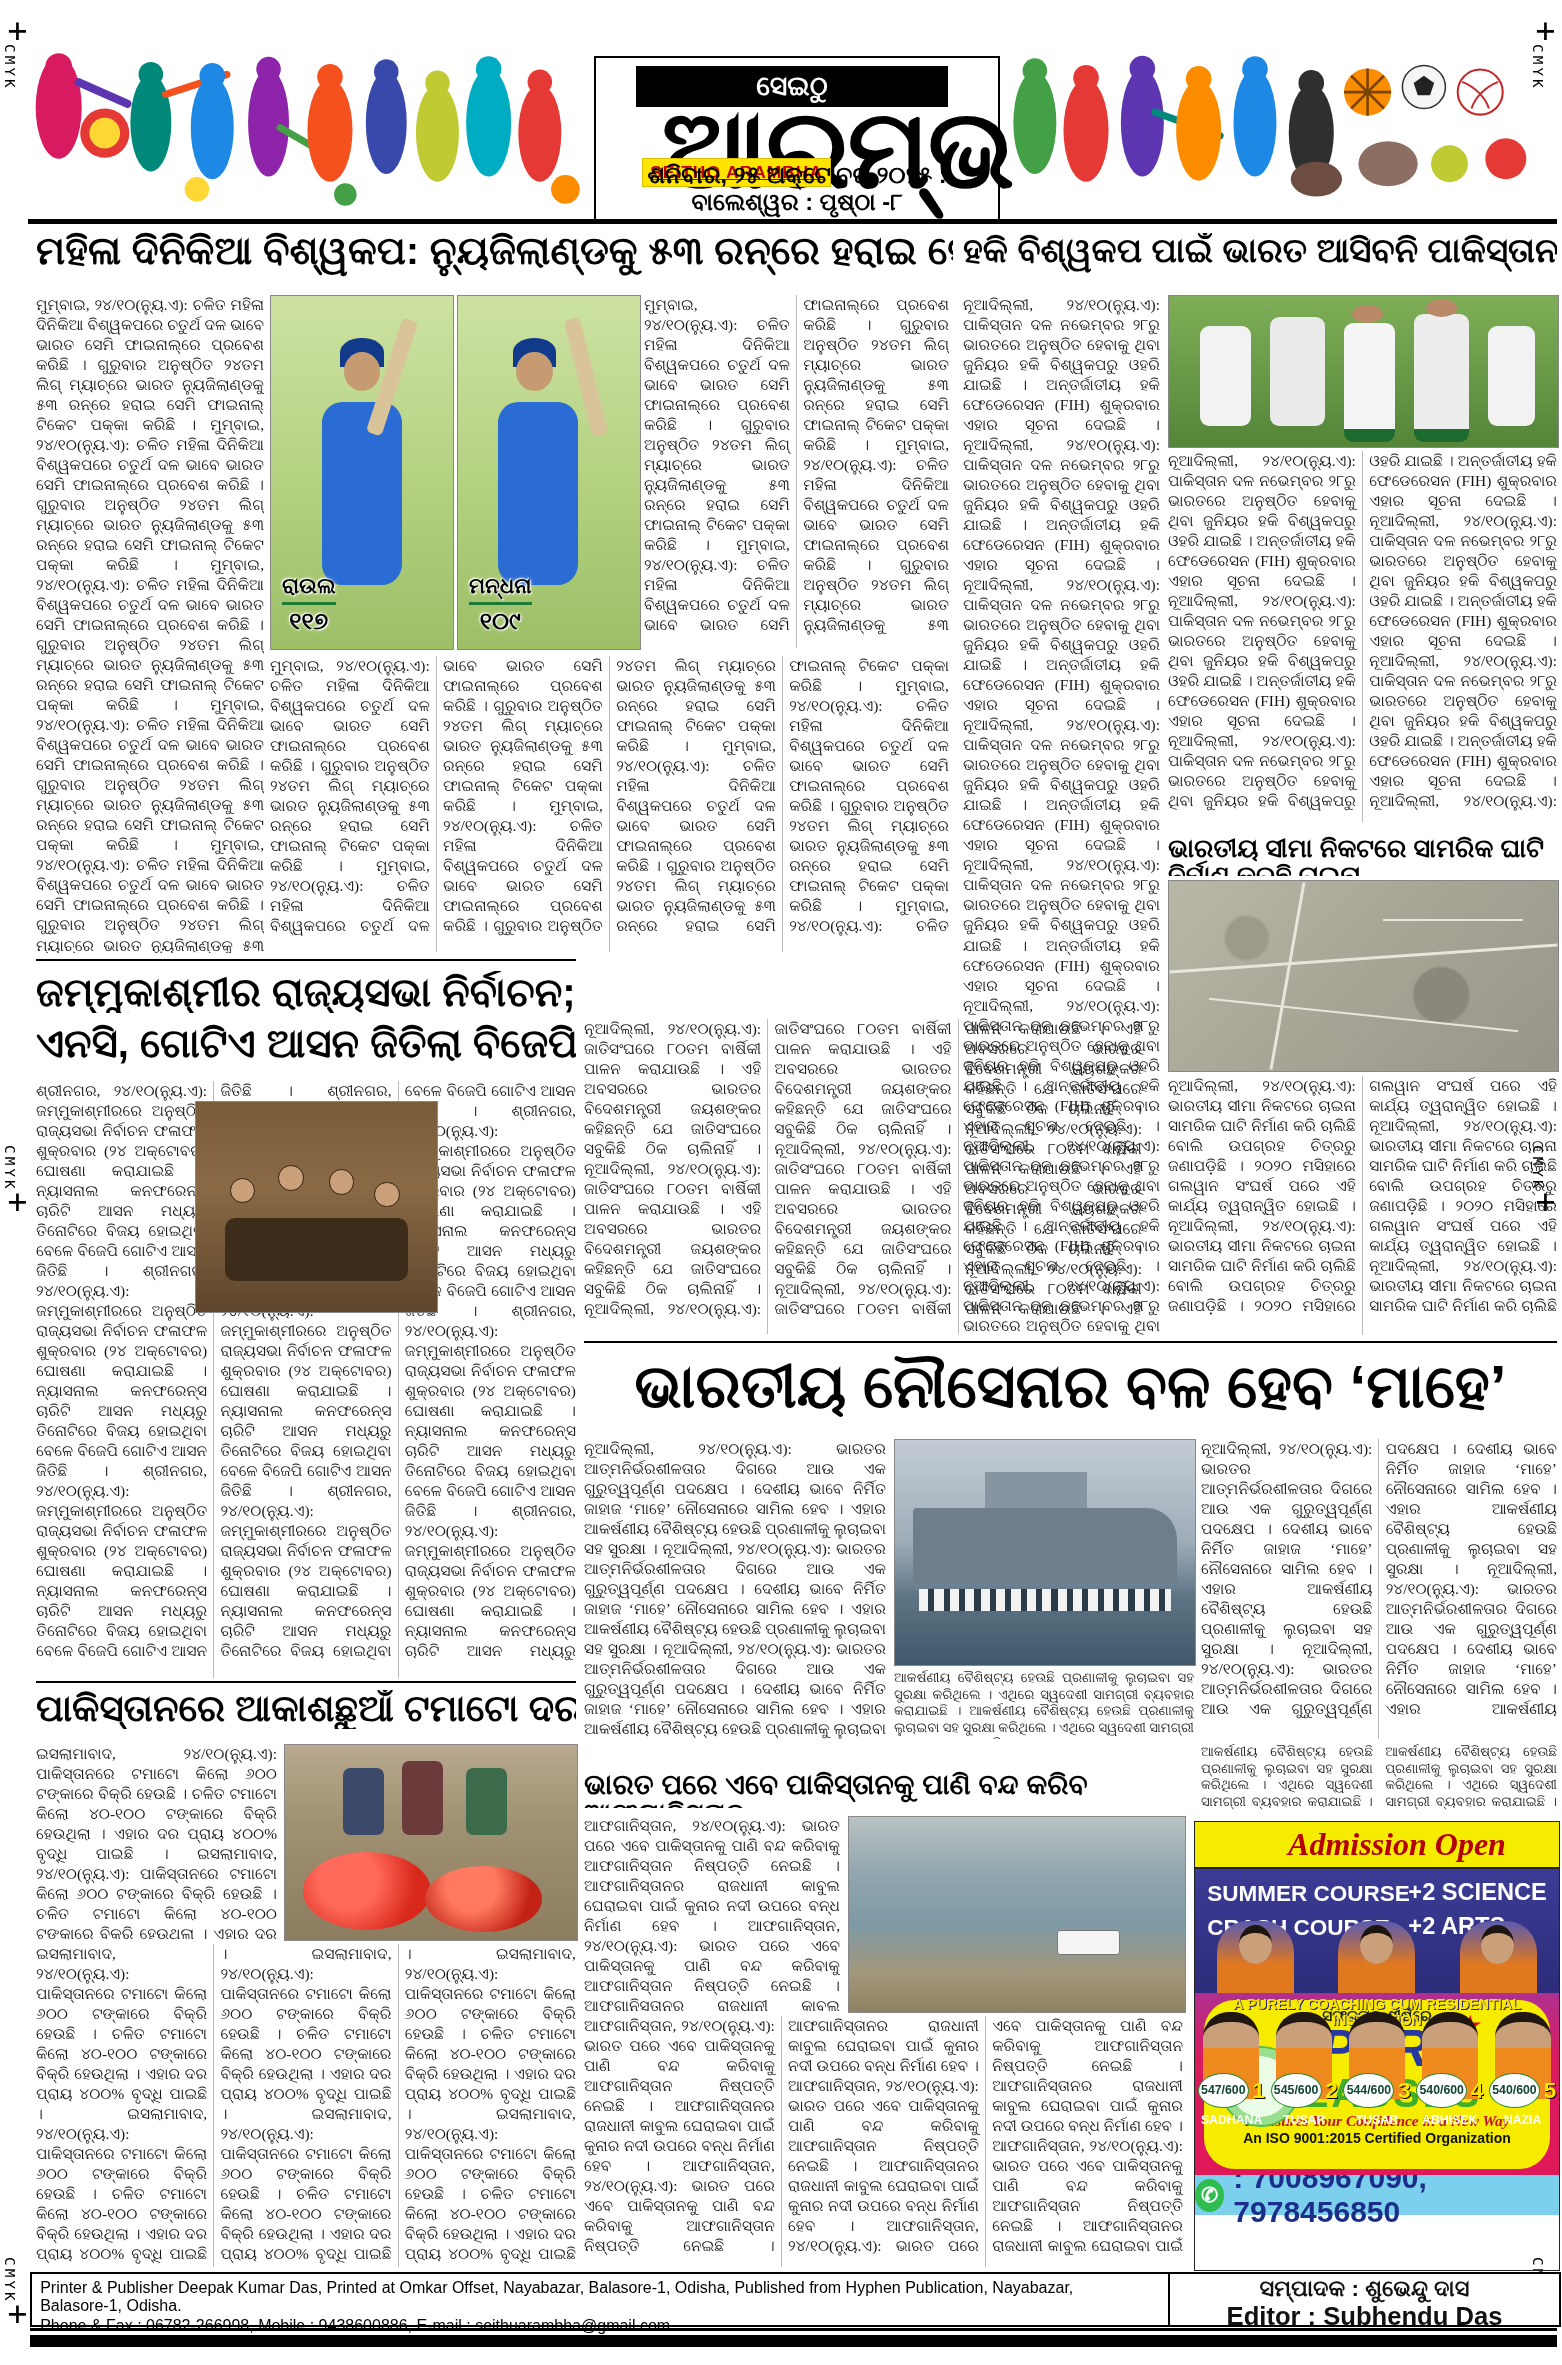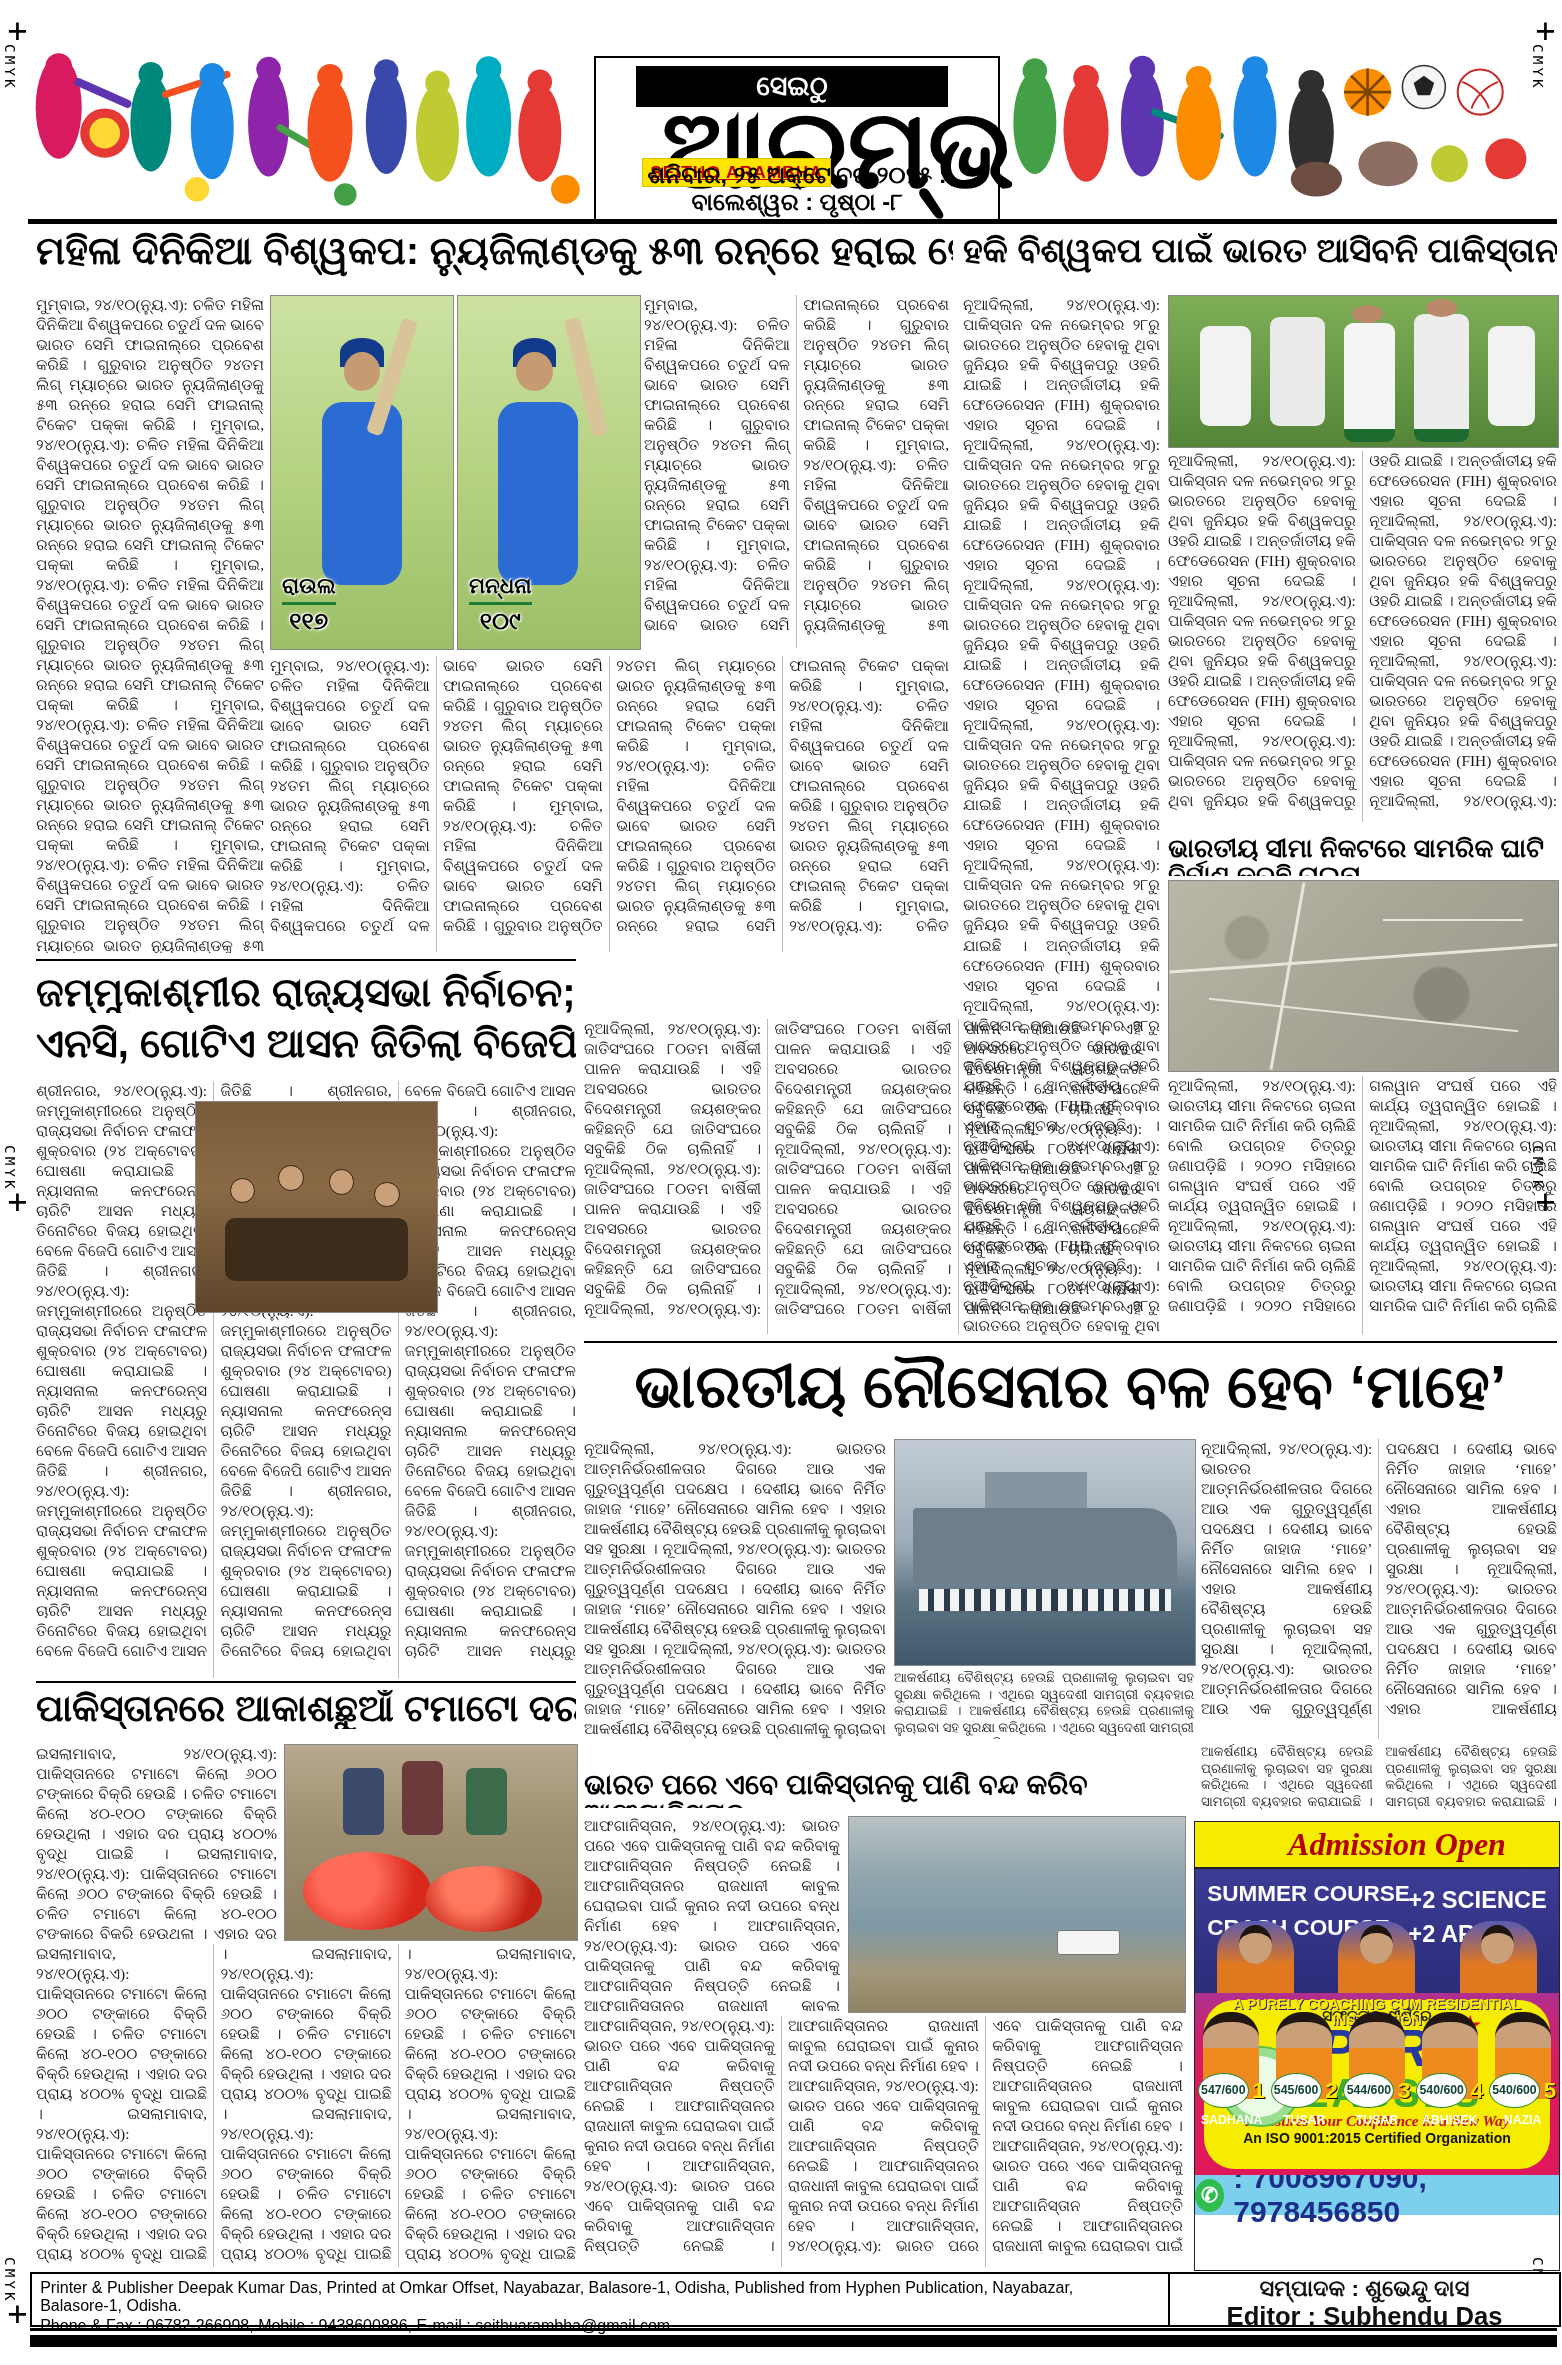--- a/index.html
+++ b/index.html
@@ -60,21 +60,21 @@
   .ph-tomato{background:linear-gradient(180deg,#b8a98f 0%,#a09173 40%,#8d7d60 100%);}
   .ph-tomato .heap{position:absolute;border-radius:50%;}
   .ph-river{background:linear-gradient(180deg,#b9c2c4 0%,#90a5ad 30%,#7e9aa6 55%,#a3977b 80%,#8d8263 100%);}
   .ph-river .truck{position:absolute;left:62%;top:58%;width:18%;height:12%;background:#f4f4f4;border-radius:3.1px;border:1px solid #777;}
   
   .ad{border:1.5px solid #222;}
   .ad-banner{background:#f6ec00;border-bottom:2px solid #222;display:flex;align-items:center;justify-content:center;
      color:#b50000;font-size:32px;font-weight:bold;font-style:italic;font-family:"Liberation Serif",serif;}
   .ad-courses{background:linear-gradient(180deg,#3c3c96 0%,#2c2c7a 100%);color:#fff;position:relative;}
   .ad-courses .c1{position:absolute;left:12.3px;top:8px;font-size:22.5px;font-weight:bold;line-height:1.5;}
-  .ad-courses .c2{position:absolute;right:12.3px;top:14px;font-size:23.6px;font-weight:bold;line-height:1.45;text-align:left;}
+  .ad-courses .c2{position:absolute;right:12.3px;top:6px;font-size:23.6px;font-weight:bold;line-height:1.45;text-align:left;}
   .ad-stu3{position:absolute;bottom:0;width:100%;height:77px;display:flex;justify-content:space-around;align-items:flex-end;}
   .stu{width:77px;height:72px;background:linear-gradient(180deg,#5a5ab0 0%,#e07820 60%,#e07820 100%);
      border-radius:31px 31px 0 0;position:relative;}
   .stu::before{content:"";position:absolute;left:21.5px;top:4.1px;width:33px;height:31px;border-radius:50%;background:#caa07a;border-top:8.2px solid #1d1510;}
   .ad-toppers{background:#2c2c7a;display:flex;justify-content:space-around;align-items:center;}
   .tcard{background:linear-gradient(180deg,#7fa8e0 0%,#2f5fae 100%);border:1px solid #fff;border-radius:4.1px;
      color:#fff;text-align:center;padding:2px 5.1px;width:102px;}
   .tcard .tn{font-size:13.3px;font-weight:bold;letter-spacing:0.5px;}
   .tcard .ts{font-size:27px;font-weight:bold;line-height:1;}
   .tcard .tp{font-size:11.3px;font-weight:bold;}

